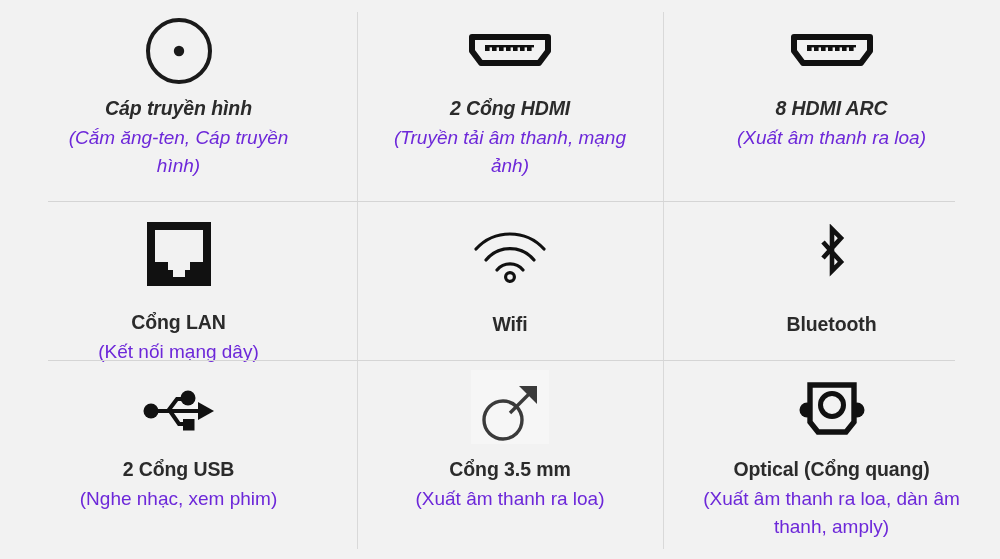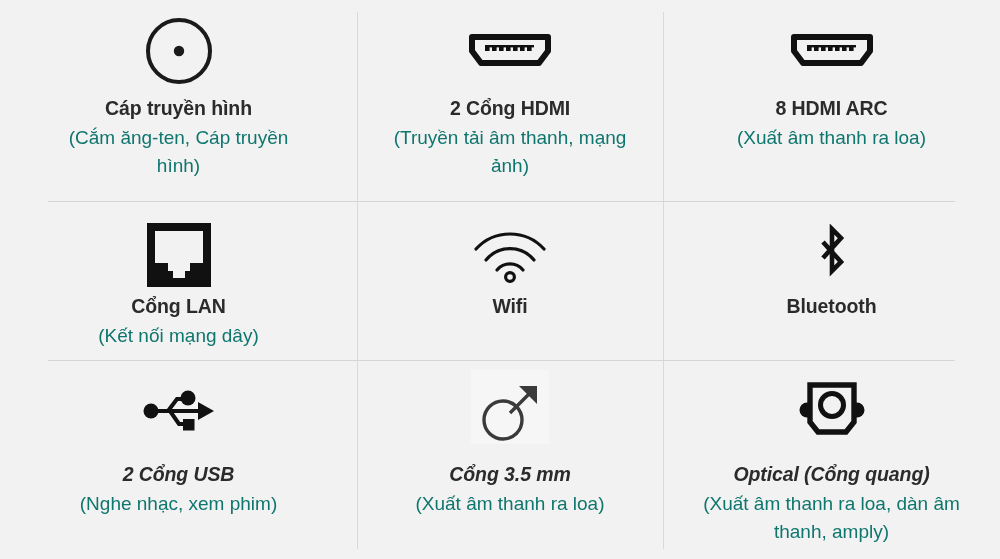--- a/index.html
+++ b/index.html
@@ -20,48 +20,48 @@
   }
   .cell {
     position: relative;
     display: flex;
     flex-direction: column;
     align-items: center;
     text-align: center;
     padding: 0 12px;
   }
   
-  .r1 { padding-top: 14px; }
+  .r1 { padding-top: 14px; font-style: italic; }
   .r2 { padding-top: 18px; }
   .r3 { padding-top: 14px; }
 
   .icon-wrap {
     display: flex;
     align-items: center;
     justify-content: center;
     height: 74px;
   }
   .r2 .icon-wrap { height: 72px; }
   .r3 .icon-wrap { height: 74px; }
 
   .title {
     font-size: 19.5px;
     font-weight: bold;
     color: #2b2b2b;
     letter-spacing: -0.1px;
     line-height: 1.2;
     margin-top: 9px;
   }
-  .r2 .title { margin-top: 4px; text-align: right; }
-  .r3 .title { margin-top: 15px; font-style: italic; }
+  .r2 .title { margin-top: 22px; text-align: right; }
+  .r3 .title { margin-top: 10px; }
 
   .sub {
     font-size: 19px;
     font-weight: normal;
-    color: #0f766e;
+    color: #6d28d9;
     line-height: 1.45;
     margin-top: 4px;
     max-width: 250px;
   }
   .sub.wide { max-width: 268px; }
 
   
   .vline {
     position: absolute;
     width: 1px;

